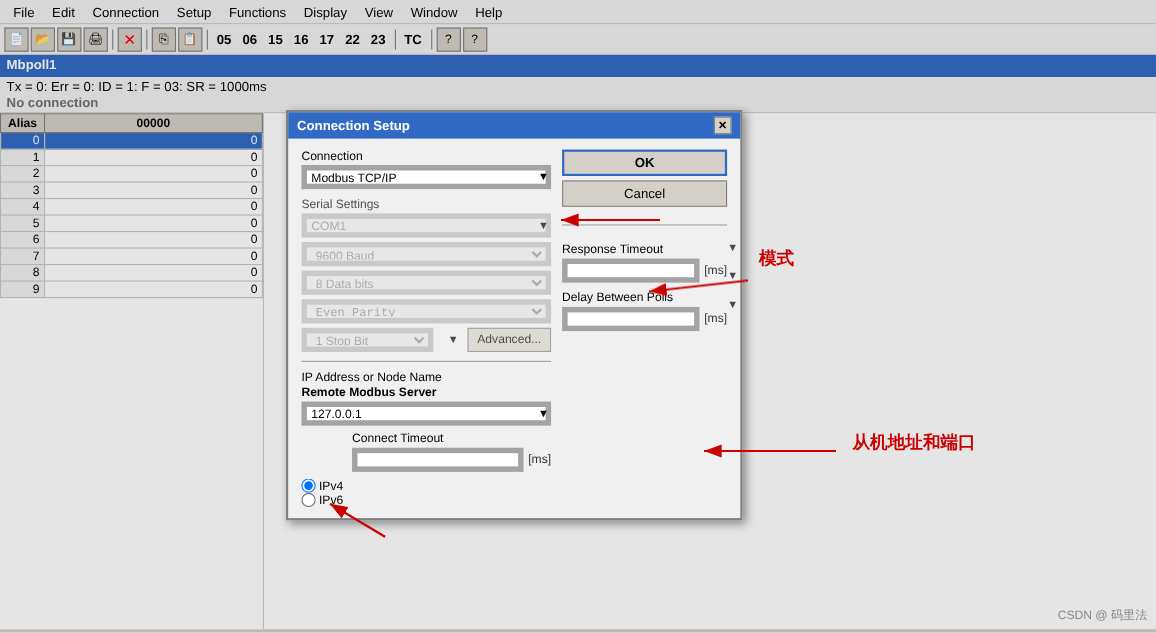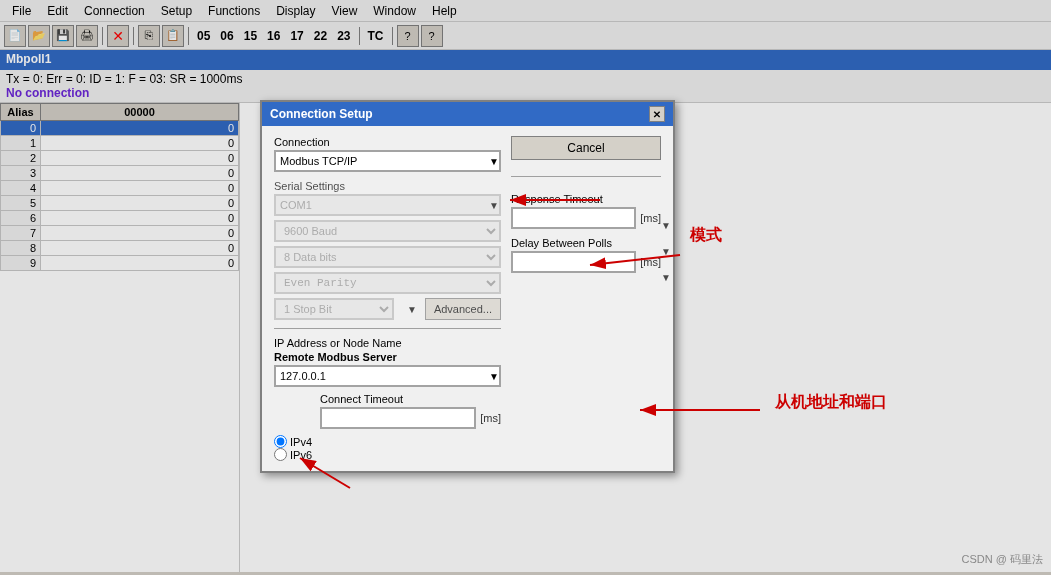--- a/index.html
+++ b/index.html
@@ -162,21 +162,21 @@
     }
     .field-label {
       font-size: 11px;
       margin-bottom: 2px;
       color: #000;
     }
 
     
     select, input[type="text"] {
       height: 22px;
-      border: 2px solid #a3a3a3;
+      border: 5px solid #a3a3a3;
       background: white;
       font-size: 11px;
       padding: 1px 4px;
       width: 100%;
     }
     select:disabled, input:disabled {
       background: #e0e0e0;
       color: #666;
     }
 
@@ -345,21 +345,21 @@
   <div class="toolbar-btn">?</div>
   <div class="toolbar-btn">?</div>
 </div>
 
 <div class="window-titlebar">
   <span>Mbpoll1</span>
 </div>
 
 <div style="background:#f0f0f0; padding:2px 6px; border-bottom:1px solid #ccc;">
   <div style="font-size:12px;">Tx = 0: Err = 0: ID = 1: F = 03: SR = 1000ms</div>
-  <div style="font-size:12px;color:#6d28d9;font-weight:bold;">No connection</div>
+  <div style="font-size:12px;color:#737373;font-weight:bold;">No connection</div>
 </div>
 
 <div class="main-content">
   <div class="data-table">
     <table>
       <thead>
         <tr>
           <th>Alias</th>
           <th>00000</th>
         </tr>
@@ -499,20 +499,21 @@
               <input type="radio" name="ipversion" id="ipv6" style="">
               <label for="ipv6">IPv6</label>
             </div>
           </div>
         </div>
       </div>
 
       <div style="width:150px; display:flex; flex-direction:column; gap:8px;">
 
         <div class="dialog-buttons">
+          <button class="dialog-ok-btn">OK</button>
           <button class="dialog-cancel-btn">Cancel</button>
         </div>
 
         <hr class="section-divider">
 
 
         <div>
           <div class="field-label">Response Timeout</div>
           <div class="input-with-unit">
             <input type="text" style="">

